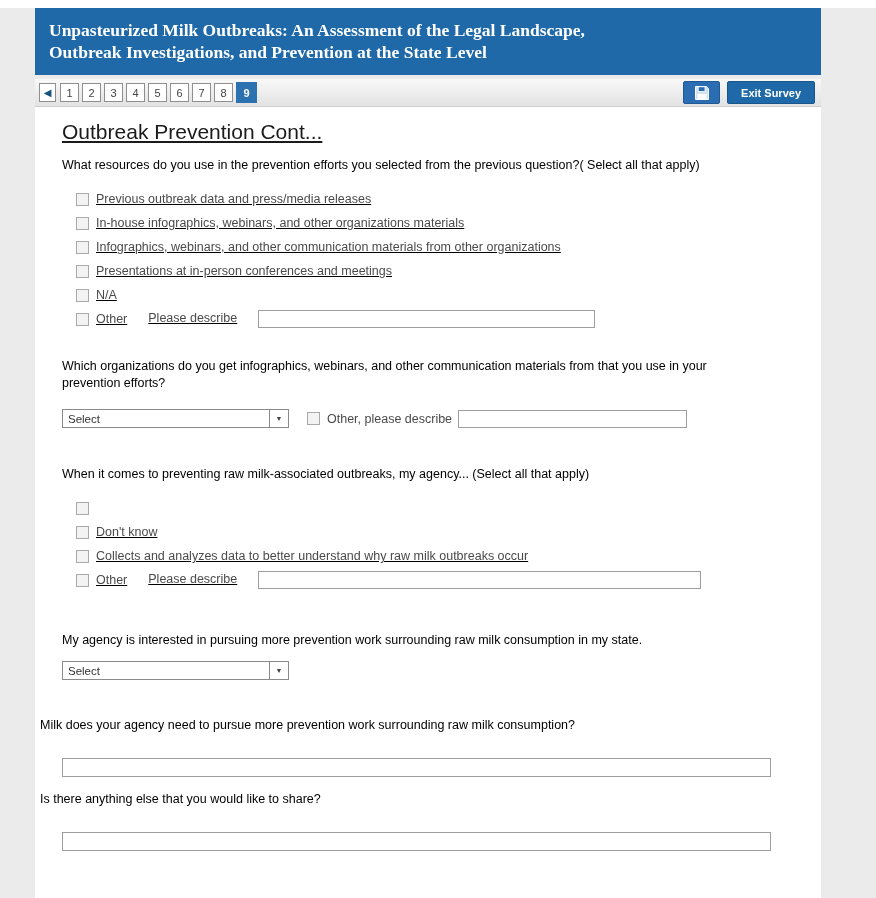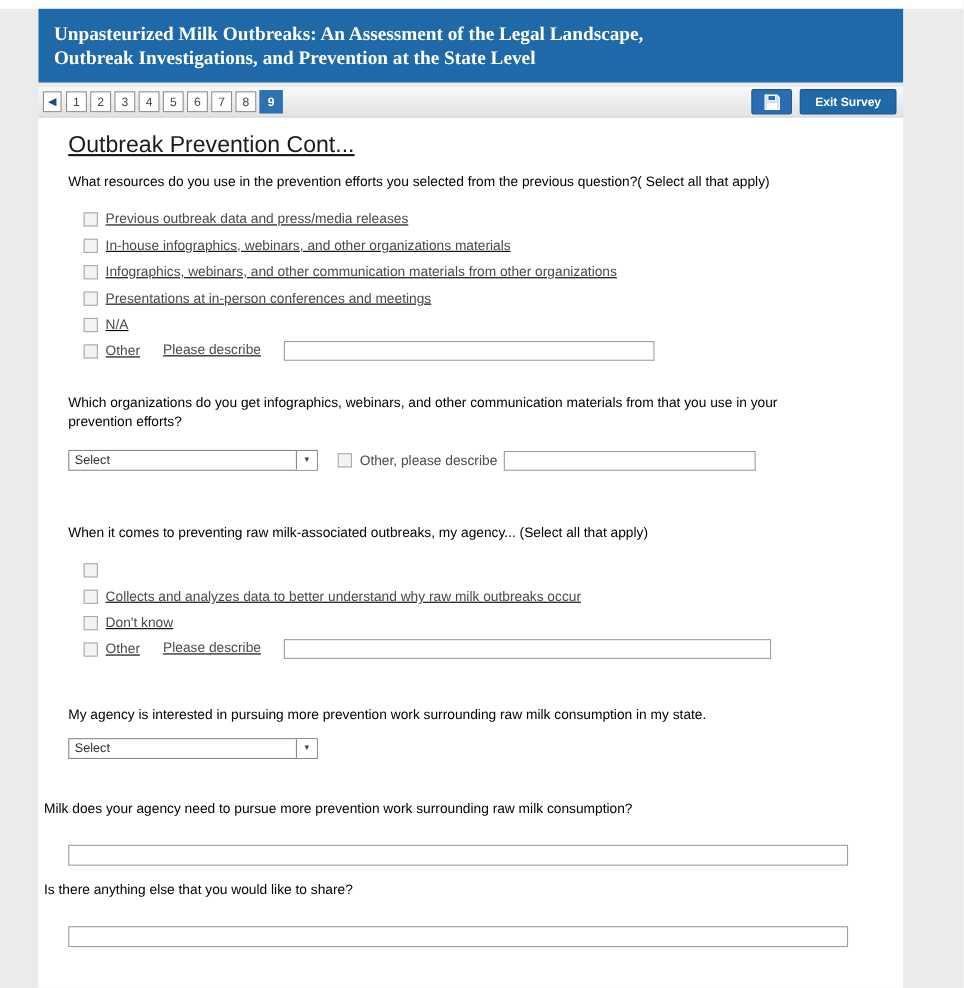--- a/index.html
+++ b/index.html
@@ -145,21 +145,21 @@
   }
   .select-text { flex: 1; font-size: 11.5px; color: #333333; padding-left: 5px; }
   .select-arrow {
     width: 19px; align-self: stretch;
     border-left: 1px solid #8a8a8a;
     display: flex; align-items: center; justify-content: center;
     font-size: 7px; color: #444444;
     background: #ffffff;
   }
 
-  .q3-text { margin-top: 48px; }
+  .q3-text { margin-top: 38px; }
   .q4-text { margin-top: 40px; }
   .q4-select { margin-left: 27px; margin-top: 12px; }
 
   .outdent { margin-left: 5px; }
   .q5-text { margin-top: 37px; }
   .q6-text { margin-top: 14px; }
   .wide-input { display: block; width: 709px; height: 19px; margin: 24px 0 0 27px; }
 </style>
 </head>
 <body>
@@ -244,25 +244,25 @@
       <input type="text" class="text-input" style="">
     </div>
 
     <div class="q q3-text">When it comes to preventing raw milk-associated outbreaks, my agency... (Select all that apply)</div>
     <div class="opts">
       <div class="opt">
         <span class="cb"></span>
       </div>
       <div class="opt">
         <span class="cb"></span>
+        <span class="opt-label">Don't know</span>
+      </div>
+      <div class="opt">
+        <span class="cb"></span>
         <span class="opt-label">Collects and analyzes data to better understand why raw milk outbreaks occur</span>
-      </div>
-      <div class="opt">
-        <span class="cb"></span>
-        <span class="opt-label">Don't know</span>
       </div>
       <div class="opt">
         <span class="cb"></span>
         <span class="opt-label">Other</span>
         <span class="describe-label">Please describe</span>
         <input type="text" class="text-input other-input-443" style="">
       </div>
     </div>
 
     <div class="q q4-text">My agency is interested in pursuing more prevention work surrounding raw milk consumption in my state.</div>

